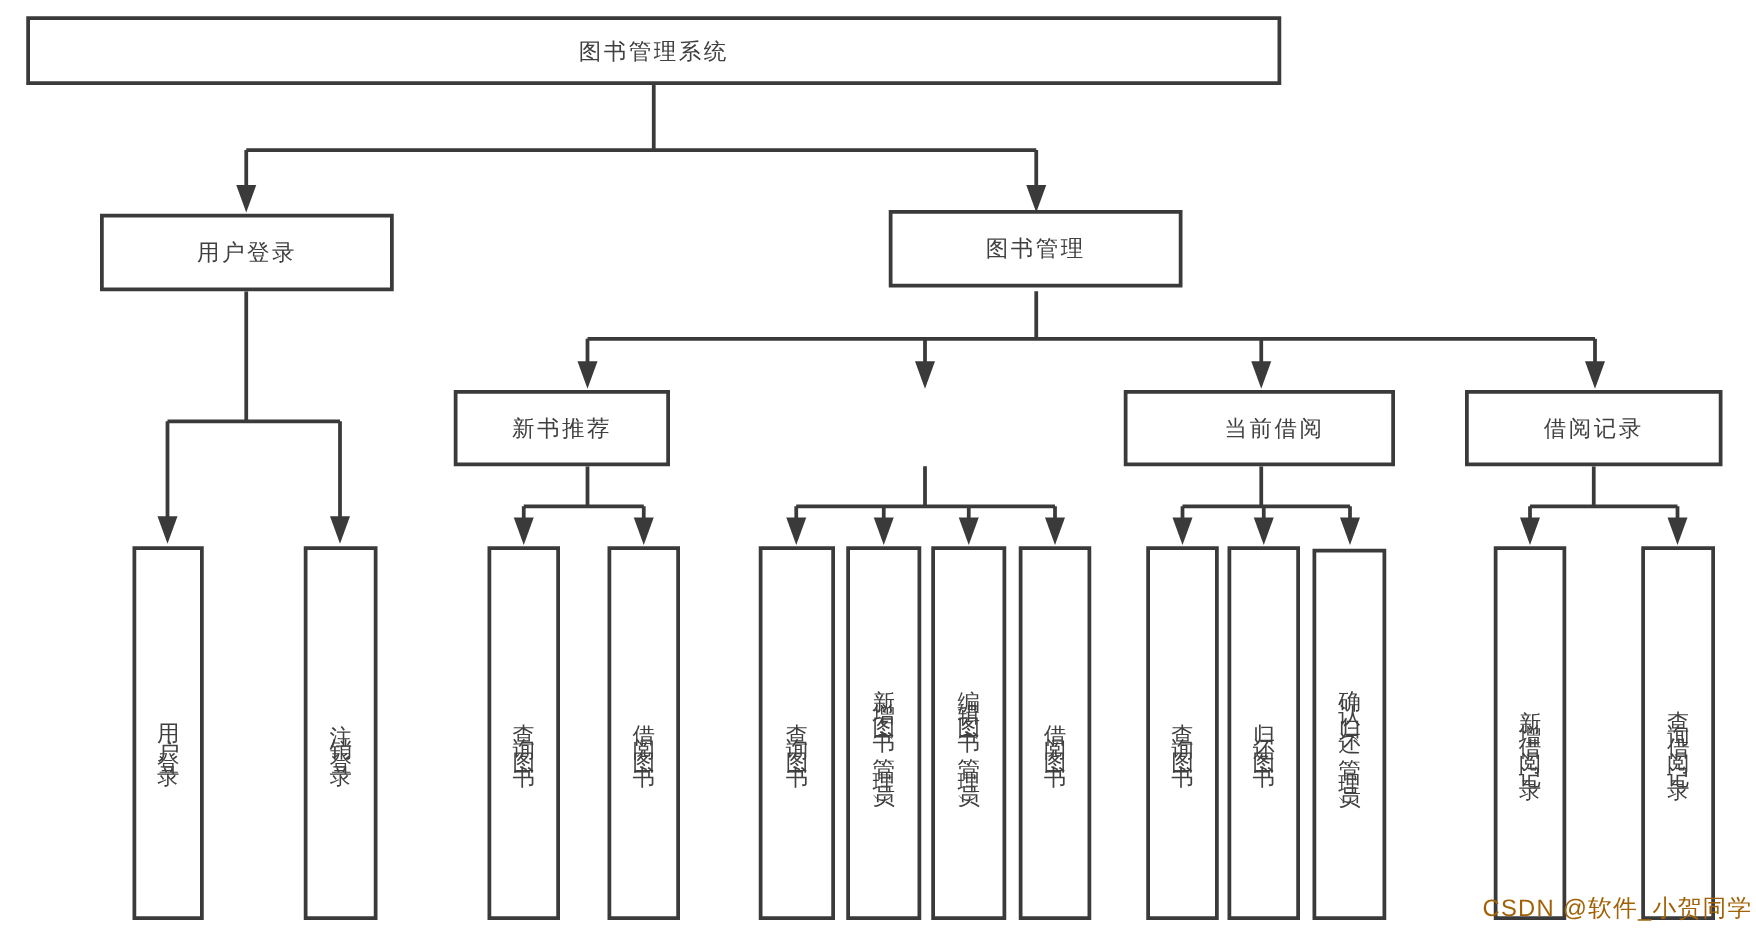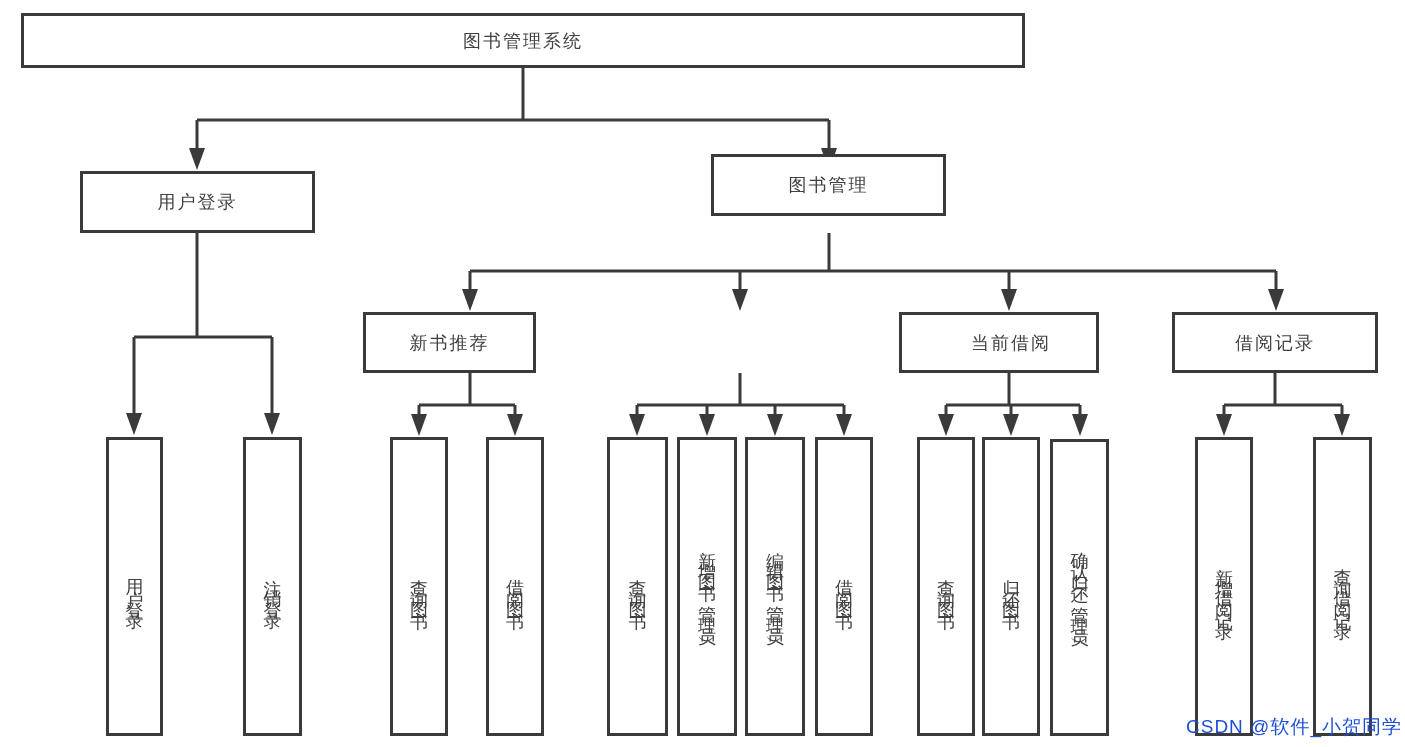--- a/index.html
+++ b/index.html
@@ -44,21 +44,21 @@
     font-size: 18px;
     letter-spacing: 11px;
     line-height: 1;
     white-space: nowrap;
   }
   .watermark {
     position: absolute;
     left: 1186px;
     top: 714px;
     font-size: 19px;
-    color: #1d4ed8;
+    color: #a16207;
     letter-spacing: 1px;
     white-space: nowrap;
     z-index: 5;
   }
 </style>
 </head>
 <body>
 
 <div class="canvas">
 
@@ -98,24 +98,24 @@
       <polygon points="1003,414 1019,414 1011,436"></polygon>
       <polygon points="1072,414 1088,414 1080,436"></polygon>
       <polygon points="1216,414 1232,414 1224,436"></polygon>
       <polygon points="1334,414 1350,414 1342,436"></polygon>
     </g>
   </svg>
 
   <div class="node hbox" style="left:21px; top:13px; width:1004px; height:55px;">图书管理系统</div>
 
   <div class="node hbox" style="left:80px; top:171px; width:235px; height:62px;">用户登录</div>
-  <div class="node hbox" style="left:711px; top:154px; width:235px; height:62px;">图书管理</div>
+  <div class="node hbox" style="left:711px; top:168px; width:235px; height:62px;">图书管理</div>
 
   <div class="node hbox" style="left:363px; top:312px; width:173px; height:61px;">新书推荐</div>
-  <div class="node hbox" style="left:899px; top:312px; width:200px; height:61px;padding-left:24px;">当前借阅</div>
+  <div class="node hbox" style="left:899px; top:312px; width:217px; height:61px;padding-left:24px;">当前借阅</div>
   <div class="node hbox" style="left:1172px; top:312px; width:206px; height:61px;">借阅记录</div>
 
   <div class="node vbox" style="left:106px; top:437px; width:57px; height:299px;">用户登录</div>
   <div class="node vbox" style="left:243px; top:437px; width:59px; height:299px;">注销登录</div>
 
   <div class="node vbox" style="left:390px; top:437px; width:58px; height:299px;">查询图书</div>
   <div class="node vbox" style="left:486px; top:437px; width:58px; height:299px;">借阅图书</div>
 
   <div class="node vbox" style="left:607px; top:437px; width:61px; height:299px;">查询图书</div>
   <div class="node vbox" style="left:677px; top:437px; width:60px; height:299px;">新增图书（管理员）</div>

